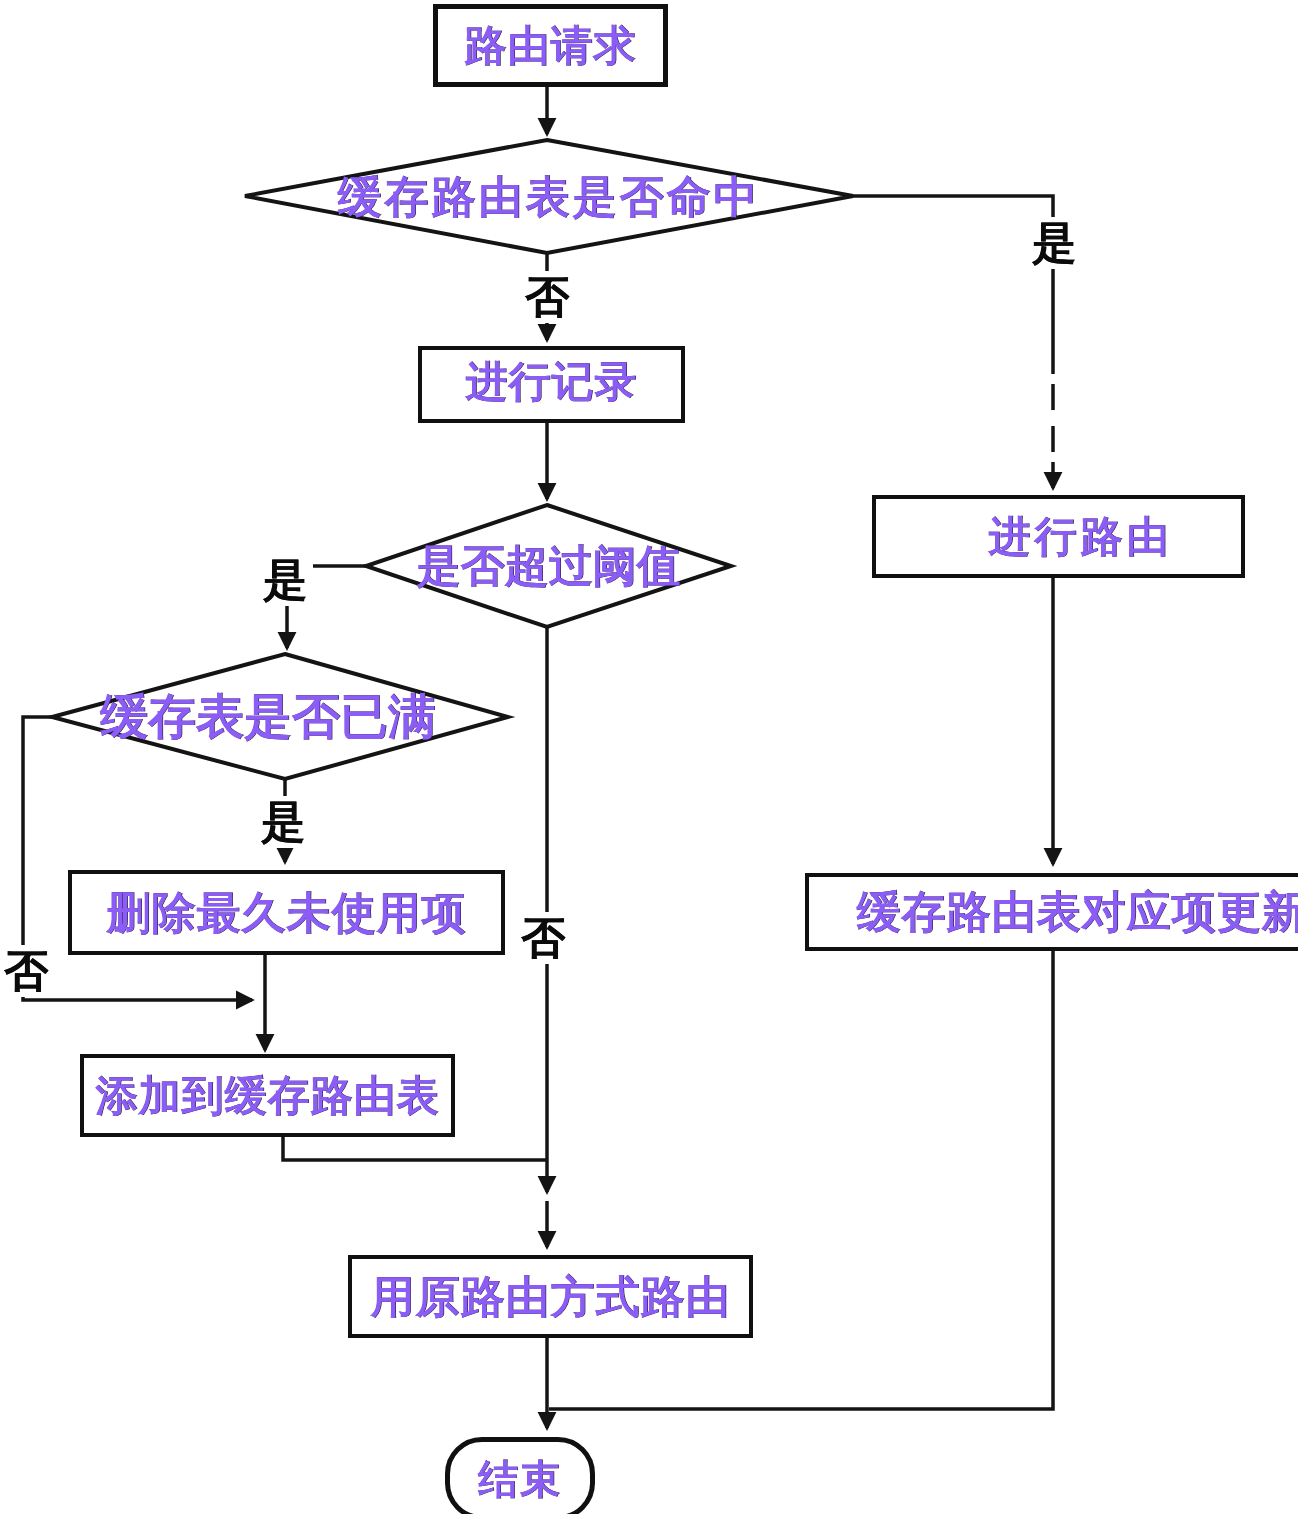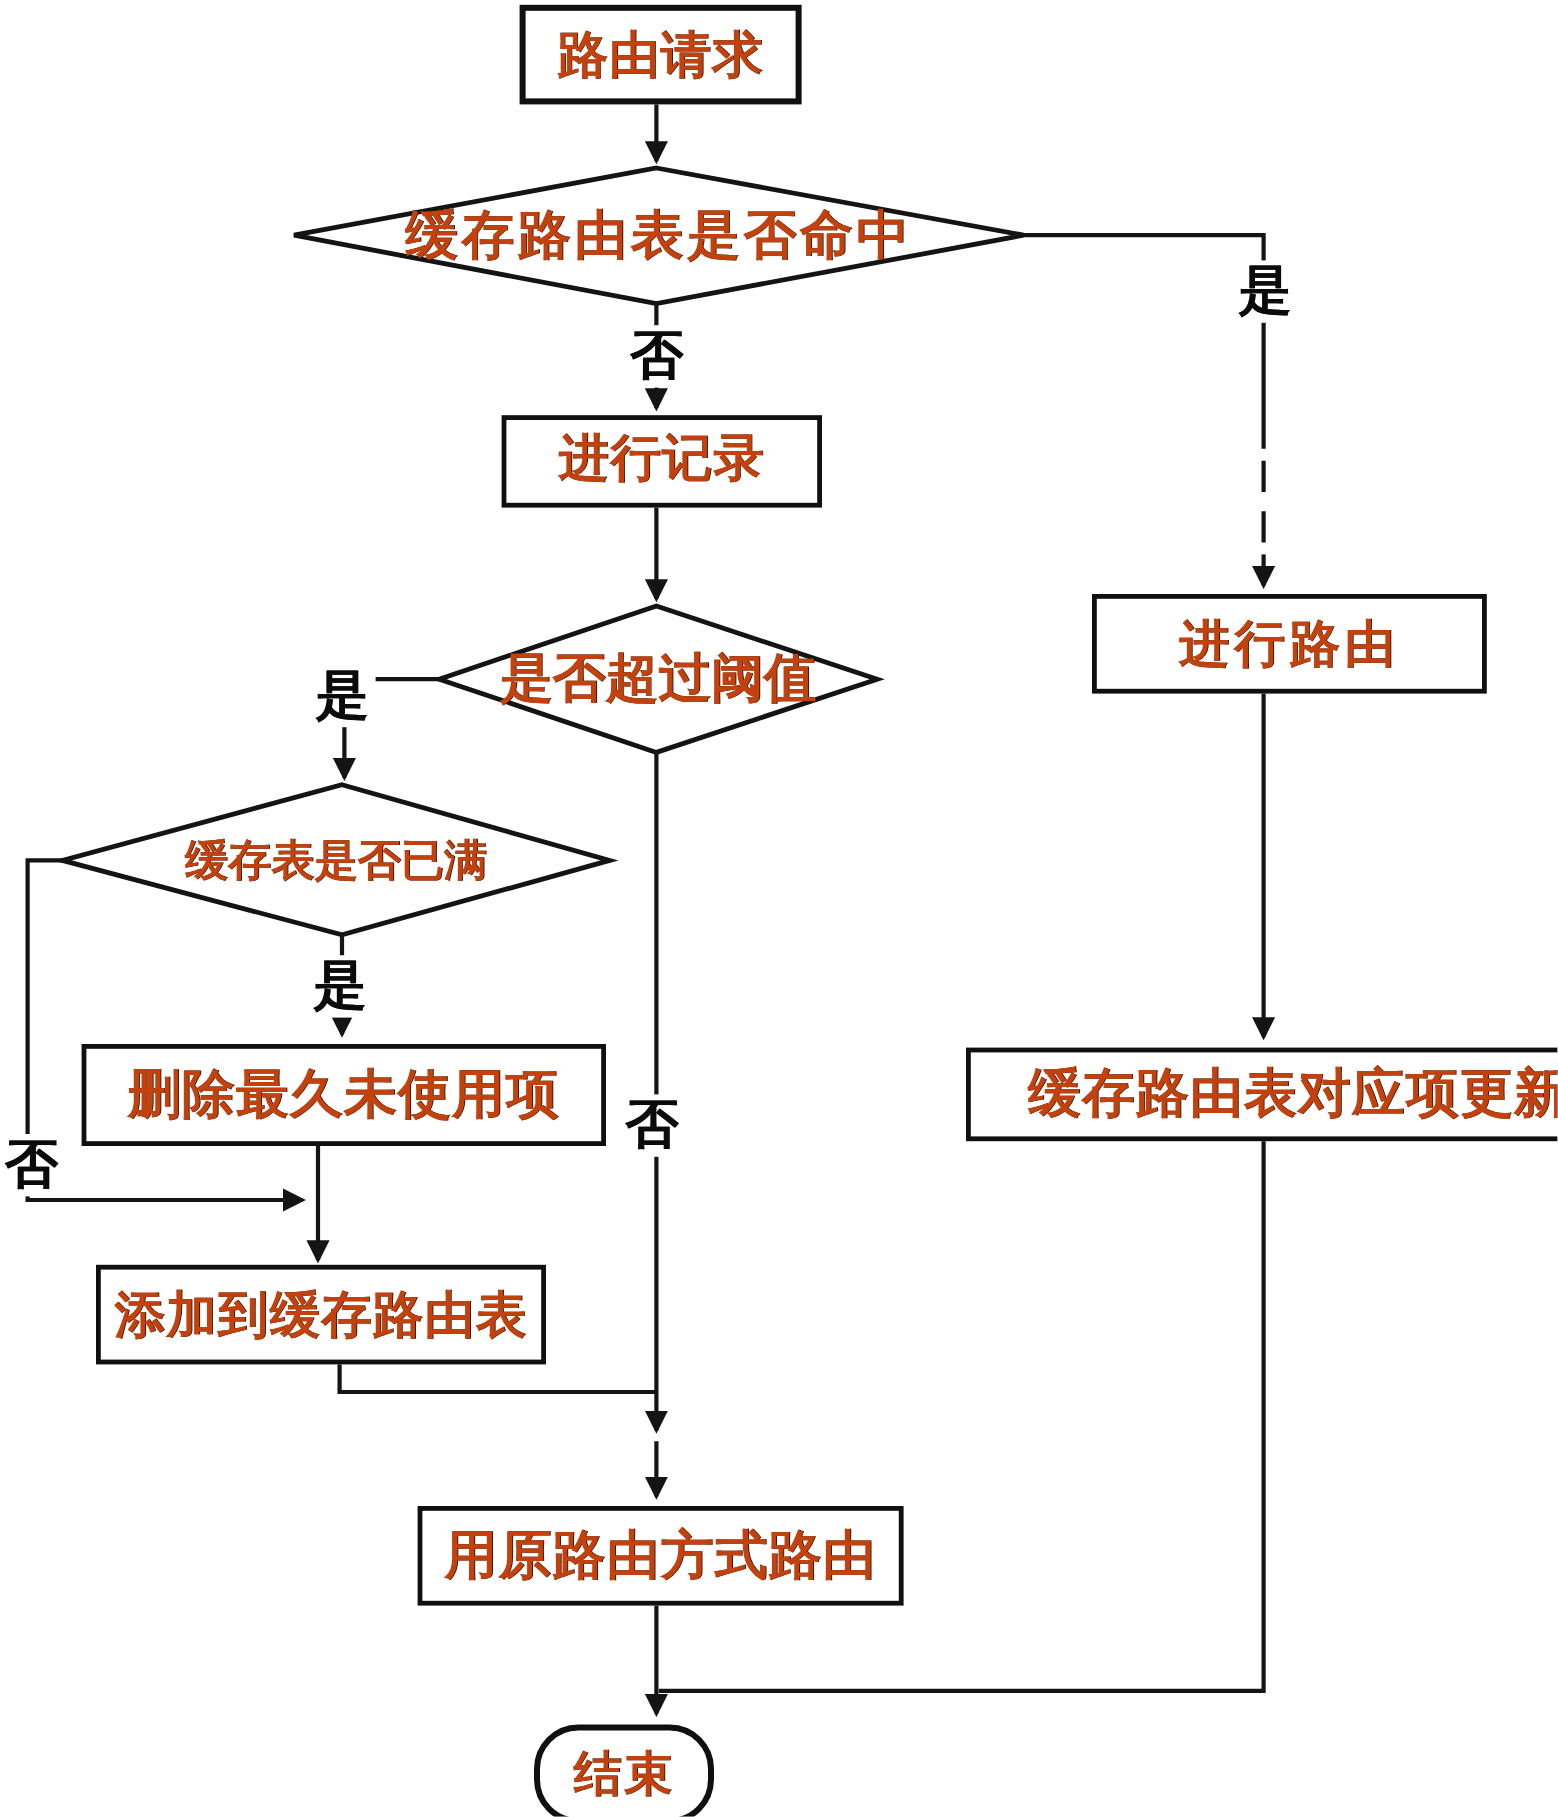--- a/index.html
+++ b/index.html
@@ -9,21 +9,21 @@
     background:#ffffff;
     font-family:"Liberation Sans","DejaVu Sans",sans-serif;
     color:#0b0b0b;
     overflow:hidden;
   }
   #wires{position:absolute;left:0;top:0;width:1298px;height:1514px;}
   .node{
     position:absolute;
     display:flex;align-items:center;justify-content:center;
     font-weight:bold;
-    color:#c2410c;
+    color:#8b5cf6;
     text-shadow:0.6px 0 0 #0b0b0b;
     white-space:nowrap;
     line-height:1;
   }
   .box{border:4px solid #101010;background:#ffffff;font-size:42px;letter-spacing:1px;}
   .startbox{border-width:5px;}
   .terminator{border:5px solid #101010;background:#ffffff;border-radius:37px;font-size:40px;letter-spacing:2px;}
   .dtext{font-size:42px;}
   .lbl{
     position:absolute;
@@ -71,29 +71,29 @@
   </svg>
 
   <div class="node box startbox" style="left:433px;top:4px;width:225px;height:73px;">路由请求</div>
 
   <div class="node dtext" style="left:245px;top:140px;width:608px;height:113px;letter-spacing:3px;font-size:44px;">缓存路由表是否命中</div>
 
   <div class="node box" style="left:418px;top:346px;width:259px;height:69px;font-family:Liberation Mono, monospace;">进行记录</div>
 
   <div class="node dtext" style="left:366px;top:505px;width:365px;height:122px;font-size:44px;">是否超过阈值</div>
 
-  <div class="node dtext" style="left:52px;top:654px;width:456px;height:125px;font-size:36px;">缓存表是否已满</div>
+  <div class="node dtext" style="left:40px;top:654px;width:456px;height:125px;font-size:48px;">缓存表是否已满</div>
 
   <div class="node box" style="left:68px;top:870px;width:429px;height:77px;font-size:44px;">删除最久未使用项</div>
 
   <div class="node box" style="left:80px;top:1054px;width:367px;height:75px;">添加到缓存路由表</div>
 
   <div class="node box" style="left:348px;top:1255px;width:397px;height:75px;font-size:44px;">用原路由方式路由</div>
 
-  <div class="node box" style="left:910px;top:495px;width:321px;height:75px;letter-spacing:4px;">进行路由</div>
+  <div class="node box" style="left:872px;top:495px;width:321px;height:75px;letter-spacing:4px;padding-left:44px;">进行路由</div>
 
   <div class="node box" style="left:805px;top:873px;width:485px;height:70px;font-size:44px;padding-left:30px;">缓存路由表对应项更新</div>
 
   <div class="node terminator" style="left:445px;top:1437px;width:140px;height:73px;">结束</div>
 
   <div class="lbl" style="left:519px;top:271px;width:56px;height:52px;">否</div>
 
   <div class="lbl" style="left:1026px;top:217px;width:56px;height:52px;">是</div>
 
   <div class="lbl" style="left:257px;top:554px;width:56px;height:52px;">是</div>

